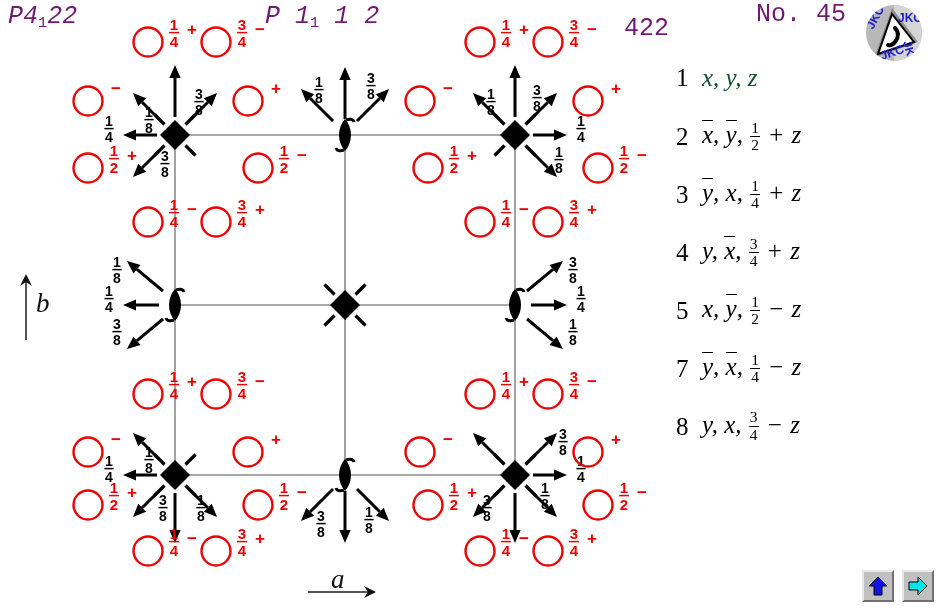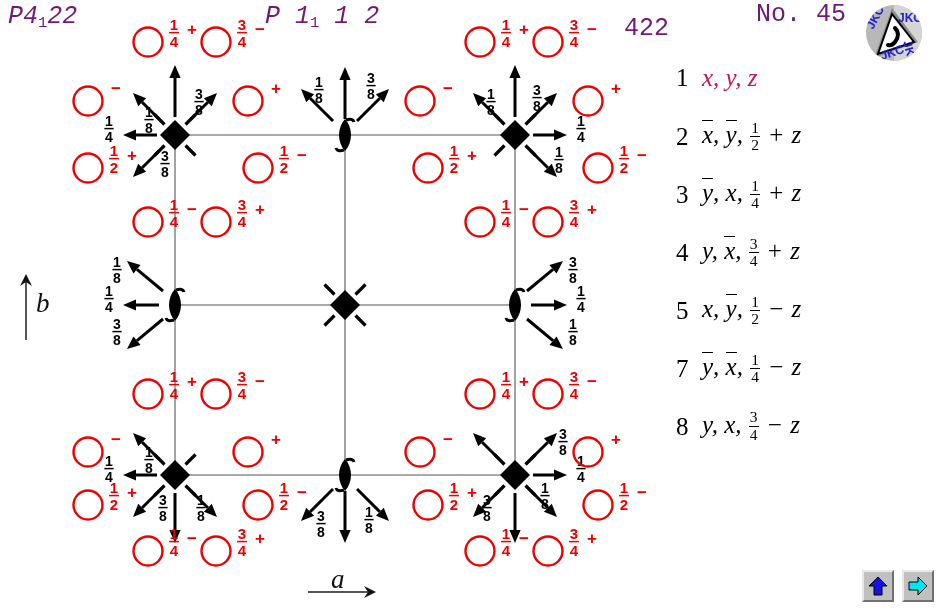--- a/index.html
+++ b/index.html
@@ -68,21 +68,21 @@
     display: inline-block;
     width: 26px;
     font-style: normal;
     vertical-align: middle;
   }
   .op-body {
     display: inline-block;
     font-style: italic;
     vertical-align: middle;
   }
-  .op-row.first .op-body { color: #be185d; font-family: Liberation Serif, serif; }
+  .op-row.first .op-body { color: #14532d; font-family: Liberation Serif, serif; }
   .ovl {
     display: inline-block;
     border-top: 1.5px solid currentColor;
     padding-top: 1px;
     line-height: 1;
   }
   .frac {
     display: inline-block;
     vertical-align: middle;
     text-align: center;

